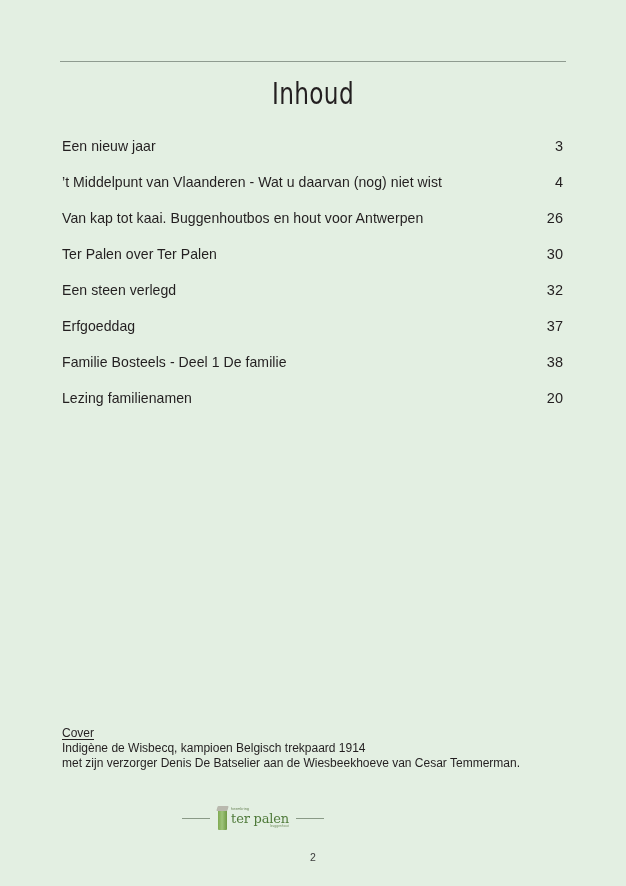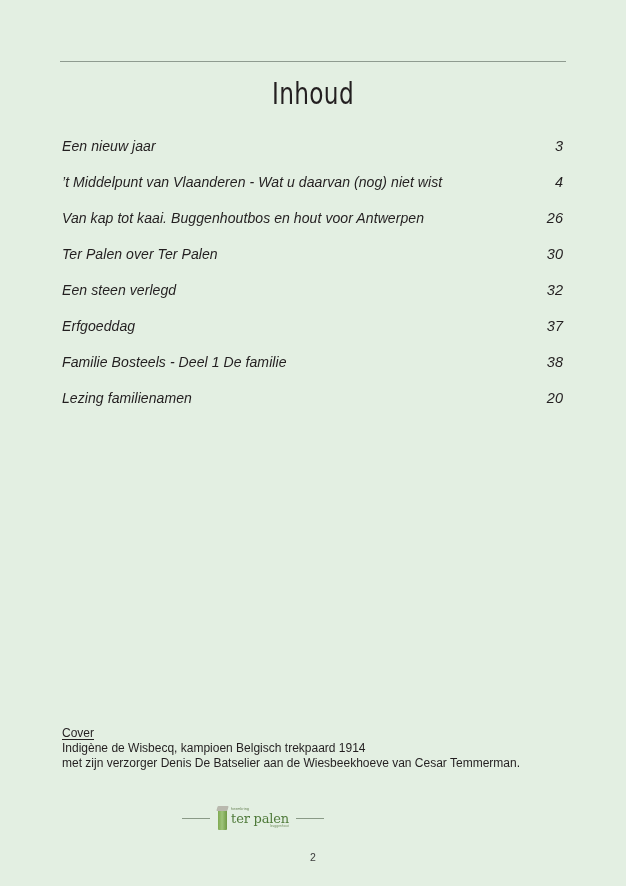--- a/index.html
+++ b/index.html
@@ -56,21 +56,20 @@
     left: 62px;
     top: 128px;
     width: 501px;
   }
   .toc-row {
     display: flex;
     align-items: baseline;
     justify-content: space-between;
     height: 36px;
     line-height: 36px;
-    font-style: italic;
   }
   .toc-label {
     font-size: 14.5px;
     font-weight: 400;
     letter-spacing: 0.05px;
     color: #231f20;
     white-space: nowrap;
     transform: scaleX(0.97);
     transform-origin: left center;
   }

